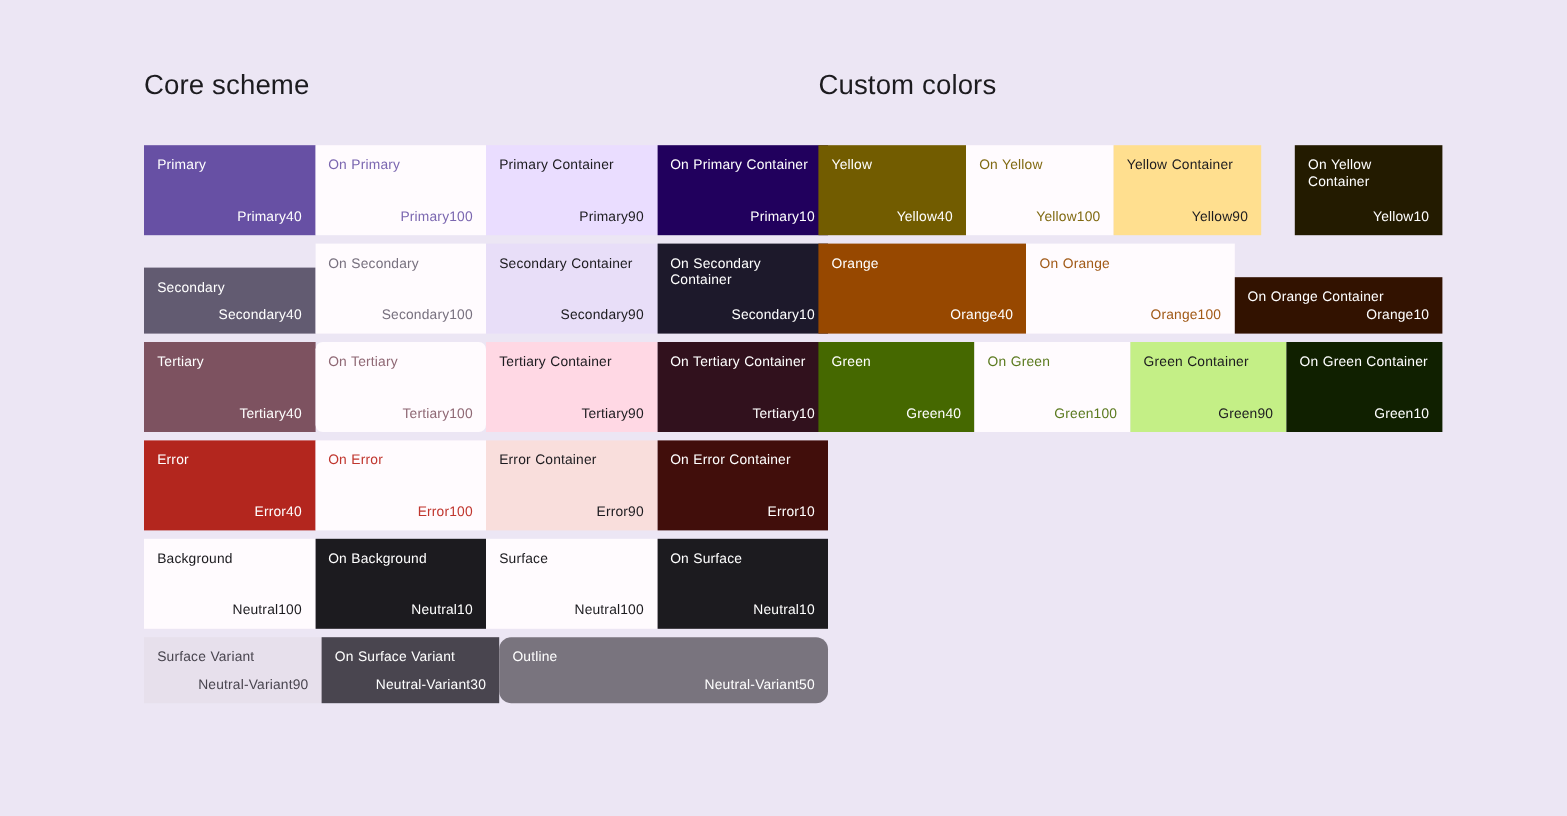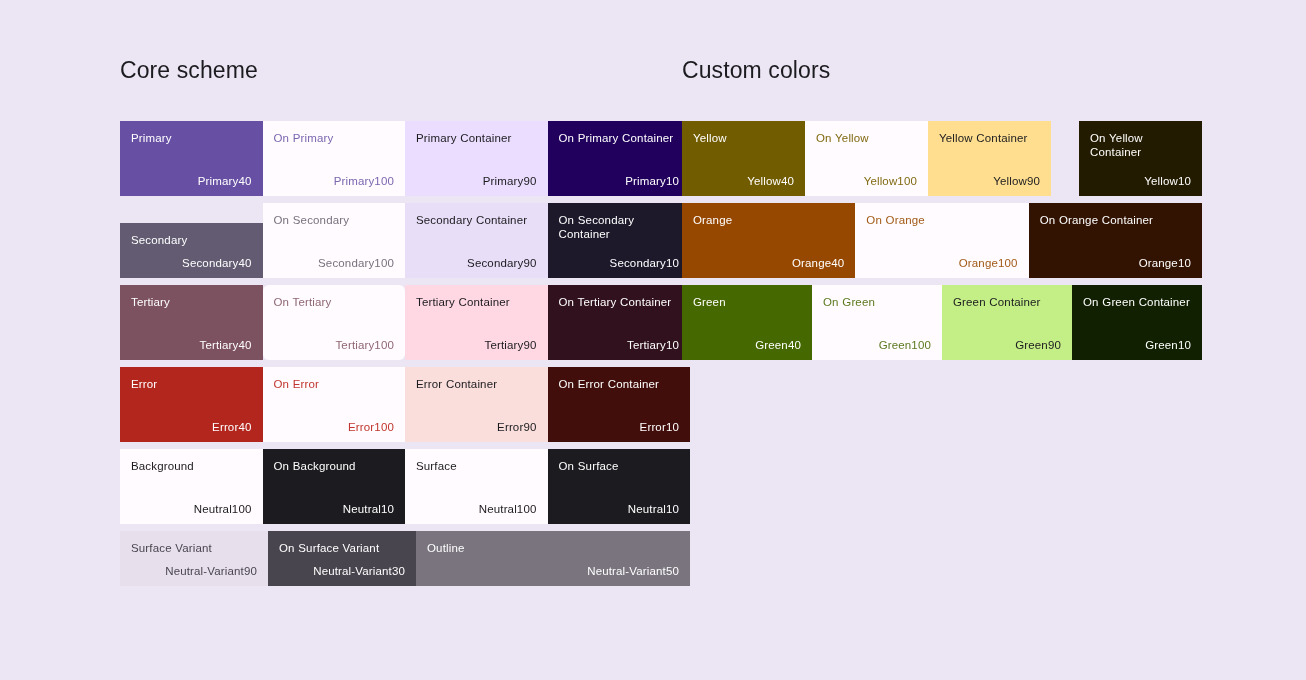--- a/index.html
+++ b/index.html
@@ -49,21 +49,21 @@
 
   .swatch {
     position: relative;
     box-sizing: border-box;
     flex: 1 1 0;
     padding: 10px 11px 8px 11px;
     display: flex;
     flex-direction: column;
     justify-content: space-between;
   }
-  .swatch.wide { flex: 2 2 0; }
+  .swatch.wide { flex: 2 2 0; border-radius: 10px; }
 
   .swatch-name {
     font-size: 11.5px;
     font-weight: 400;
     line-height: 14px;
     letter-spacing: 0.15px;
     text-align: left;
     word-spacing: 0.3px;
   }
   .swatch-token {
@@ -212,21 +212,21 @@
         </div>
         <div class="swatch-row">
           <div class="swatch" style="background: rgb(151, 72, 0); color: rgb(255, 255, 255);">
             <div class="swatch-name">Orange</div>
             <div class="swatch-token">Orange40</div>
           </div>
           <div class="swatch" style="background: rgb(255, 251, 254); color: rgb(161, 90, 23);">
             <div class="swatch-name">On Orange</div>
             <div class="swatch-token">Orange100</div>
           </div>
-          <div class="swatch" style="background: rgb(50, 18, 0); color: rgb(255, 255, 255);">
+          <div class="swatch" style="background: rgb(50, 18, 0); color: rgb(255, 255, 255); margin-top: 28px;">
             <div class="swatch-name">On Orange Container</div>
             <div class="swatch-token">Orange10</div>
           </div>
         </div>
         <div class="swatch-row">
           <div class="swatch" style="background: rgb(69, 104, 0); color: rgb(255, 255, 255);">
             <div class="swatch-name">Green</div>
             <div class="swatch-token">Green40</div>
           </div>
           <div class="swatch" style="background: rgb(255, 251, 254); color: rgb(91, 122, 31);">

